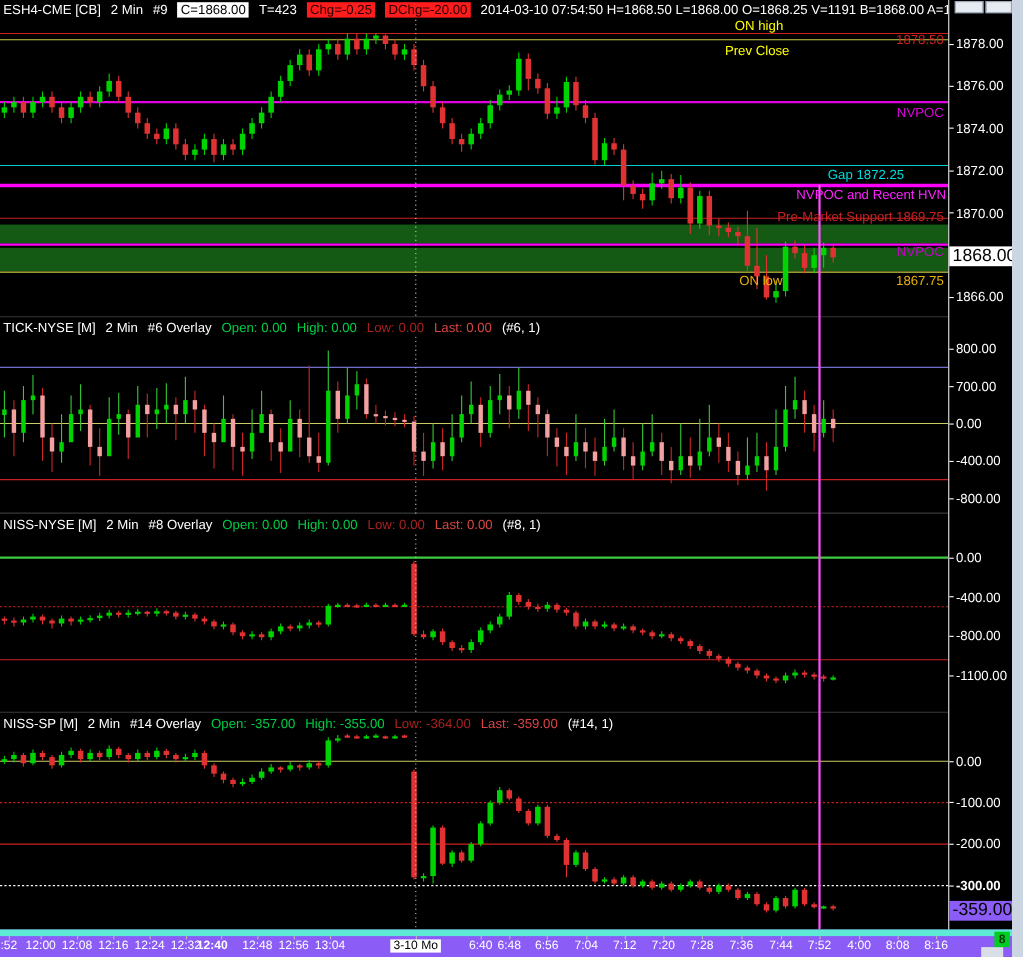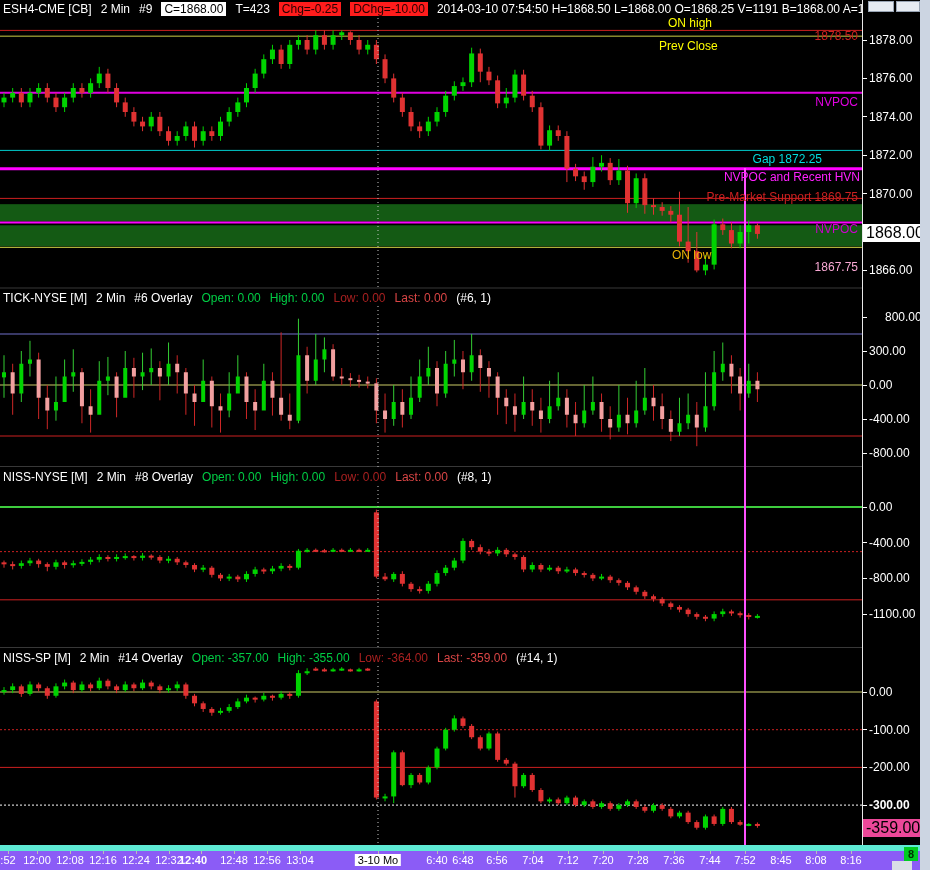--- a/index.html
+++ b/index.html
@@ -776,21 +776,21 @@
       <line x1="745" y1="168" x2="745" y2="845" stroke="#ff50ff" stroke-width="2"></line>
     </svg>
 
   <div class="hdr" style="top:0">
     <span class="seg">ESH4-CME [CB]</span>
     <span class="seg">2 Min</span>
     <span class="seg">#9</span>
     <span class="seg v-white-bg">C=1868.00</span>
     <span class="seg">T=423</span>
     <span class="seg v-red-bg">Chg=-0.25</span>
-    <span class="seg v-red-bg">DChg=-10.00</span>
+    <span class="seg v-red-bg">DChg=-20.00</span>
     <span class="seg">2014-03-10 07:54:50 H=1868.50 L=1868.00 O=1868.25 V=1191 B=1868.00 A=1868.25 96x864 TR:1r</span>
   </div>
 
   <div class="hdr" style="top:289px">
     <span class="seg">TICK-NYSE [M]</span>
     <span class="seg">2 Min</span>
     <span class="seg">#6 Overlay</span>
     <span class="seg g">Open: 0.00</span>
     <span class="seg g">High: 0.00</span>
     <span class="seg rdim">Low: 0.00</span>
@@ -822,42 +822,42 @@
 
   <div id="annos">
       <div class="anno" style="left: 668px; top: 16px; color: rgb(255, 255, 0);">ON high</div>
       <div class="anno r" style="left: 858px; top: 29px; color: rgb(204, 32, 32);">1878.50</div>
       <div class="anno" style="left: 659px; top: 39px; color: rgb(255, 255, 0);">Prev Close</div>
       <div class="anno r" style="left: 858px; top: 95px; color: rgb(224, 0, 224);">NVPOC</div>
       <div class="anno r" style="left: 822px; top: 152px; color: rgb(0, 220, 220);">Gap 1872.25</div>
       <div class="anno r" style="left: 860px; top: 170px; color: rgb(255, 32, 255);">NVPOC and Recent HVN</div>
       <div class="anno r" style="left: 858px; top: 190px; color: rgb(204, 32, 32);">Pre-Market Support  1869.75</div>
       <div class="anno r" style="left: 858px; top: 222px; color: rgb(204, 0, 204);">NVPOC</div>
-      <div class="anno r" style="left: 858px; top: 248px; color: #f9a8d4; margin-top: 12px;">1867.75</div>
+      <div class="anno r" style="left: 858px; top: 248px; color: #eab308;">1867.75</div>
       <div class="anno" style="left: 672px; top: 248px; color: #eab308;">ON low</div>
     </div>
 
   <div id="scale">
       <div class="tkm" style="top: 39.5px;"></div>
       <div class="tick" style="top: 33px;">1878.00</div>
       <div class="tkm" style="top: 77.9px;"></div>
       <div class="tick" style="top: 71.4px;">1876.00</div>
       <div class="tkm" style="top: 116.3px;"></div>
       <div class="tick" style="top: 109.8px;">1874.00</div>
       <div class="tkm" style="top: 154.7px;"></div>
       <div class="tick" style="top: 148.2px; text-align: center;">1872.00</div>
       <div class="tkm" style="top: 193.1px;"></div>
       <div class="tick" style="top: 186.6px;">1870.00</div>
       <div class="tkm" style="top: 269.9px;"></div>
       <div class="tick" style="top: 263.4px;">1866.00</div>
       <div class="cur" style="top: 224px; background: rgb(255, 255, 255);">1868.00</div>
       <div class="tkm" style="top: 316.5px;"></div>
-      <div class="tick" style="top: 310px; margin-left: 16px;">800.00</div>
+      <div class="tick" style="top: 310px;">800.00</div>
       <div class="tkm" style="top: 350.5px;"></div>
-      <div class="tick" style="top: 344px;">300.00</div>
+      <div class="tick" style="top: 344px;">700.00</div>
       <div class="tkm" style="top: 384.5px;"></div>
       <div class="tick" style="top: 378px;">0.00</div>
       <div class="tkm" style="top: 418.5px;"></div>
       <div class="tick" style="top: 412px;">-400.00</div>
       <div class="tkm" style="top: 452.5px;"></div>
       <div class="tick" style="top: 446px;">-800.00</div>
       <div class="tkm" style="top: 506.5px;"></div>
       <div class="tick" style="top: 500px;">0.00</div>
       <div class="tkm" style="top: 542.2px;"></div>
       <div class="tick" style="top: 535.7px;">-400.00</div>
@@ -866,21 +866,21 @@
       <div class="tkm" style="top: 613.6px;"></div>
       <div class="tick" style="top: 607.1px;">-1100.00</div>
       <div class="tkm" style="top: 691.5px;"></div>
       <div class="tick" style="top: 685px;">0.00</div>
       <div class="tkm" style="top: 729.2px;"></div>
       <div class="tick" style="top: 722.7px;">-100.00</div>
       <div class="tkm" style="top: 766.9px;"></div>
       <div class="tick" style="top: 760.4px;">-200.00</div>
       <div class="tkm" style="top: 804.6px;"></div>
       <div class="tick" style="top: 798.1px; font-weight: bold;">-300.00</div>
-      <div class="cur" style="top: 819.343px; background: #ec4899;">-359.00</div>
+      <div class="cur" style="top: 819.343px; background: #8b5cf6;">-359.00</div>
     </div>
 
   <div id="axis">
       <div class="axtick" style="left: 8px;"></div>
       <div class="axl" style="left: 8px;">:52</div>
       <div class="axtick" style="left: 37px;"></div>
       <div class="axl" style="left: 37px;">12:00</div>
       <div class="axtick" style="left: 70px;"></div>
       <div class="axl" style="left: 70px;">12:08</div>
       <div class="axtick" style="left: 103px;"></div>
@@ -913,21 +913,21 @@
       <div class="axl" style="left: 603px;">7:20</div>
       <div class="axtick" style="left: 638px;"></div>
       <div class="axl" style="left: 638px;">7:28</div>
       <div class="axtick" style="left: 674px;"></div>
       <div class="axl" style="left: 674px;">7:36</div>
       <div class="axtick" style="left: 710px;"></div>
       <div class="axl" style="left: 710px;">7:44</div>
       <div class="axtick" style="left: 745px;"></div>
       <div class="axl" style="left: 745px;">7:52</div>
       <div class="axtick" style="left: 781px;"></div>
-      <div class="axl" style="left: 781px;">8:45</div>
+      <div class="axl" style="left: 781px;">4:00</div>
       <div class="axtick" style="left: 816px;"></div>
       <div class="axl" style="left: 816px;">8:08</div>
       <div class="axtick" style="left: 851px;"></div>
       <div class="axl" style="left: 851px;">8:16</div>
     </div>
 
   <div class="right-strip"></div>
   <div class="corner-box" style="left:868px;width:24px"></div>
   <div class="corner-box" style="left:896px;width:22px"></div>
   <div class="badge8">8</div>

